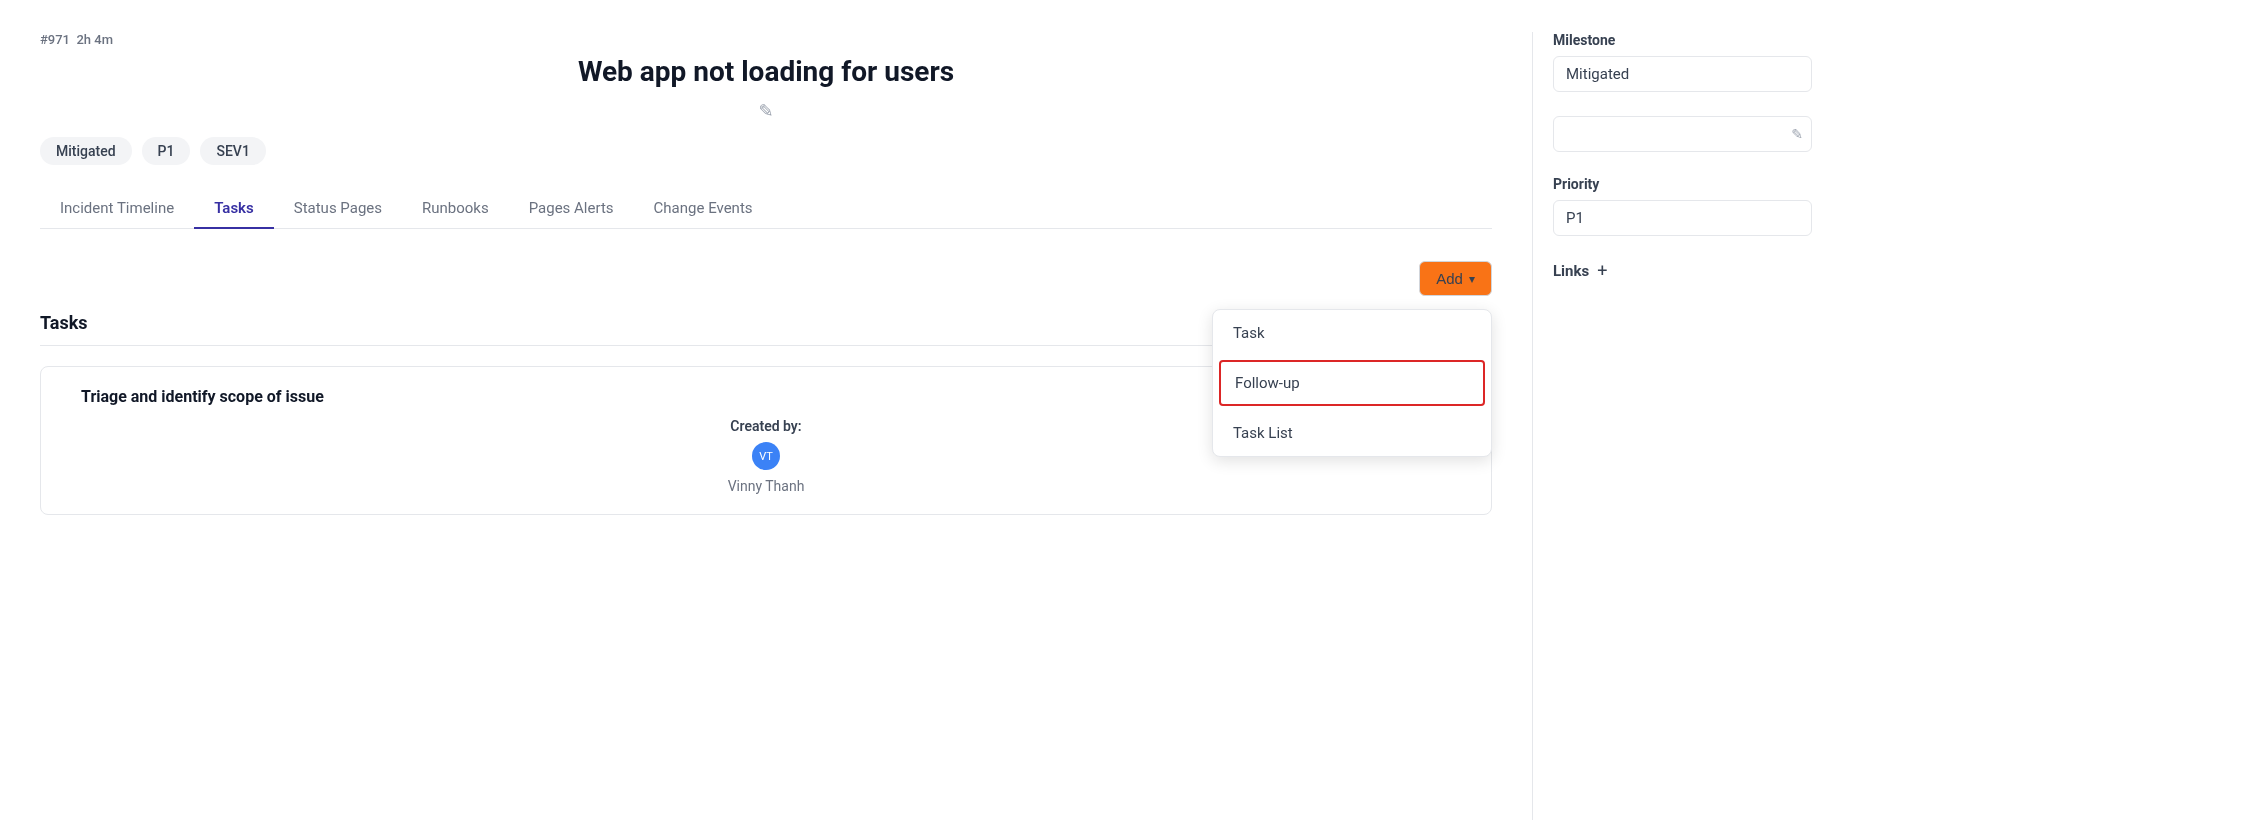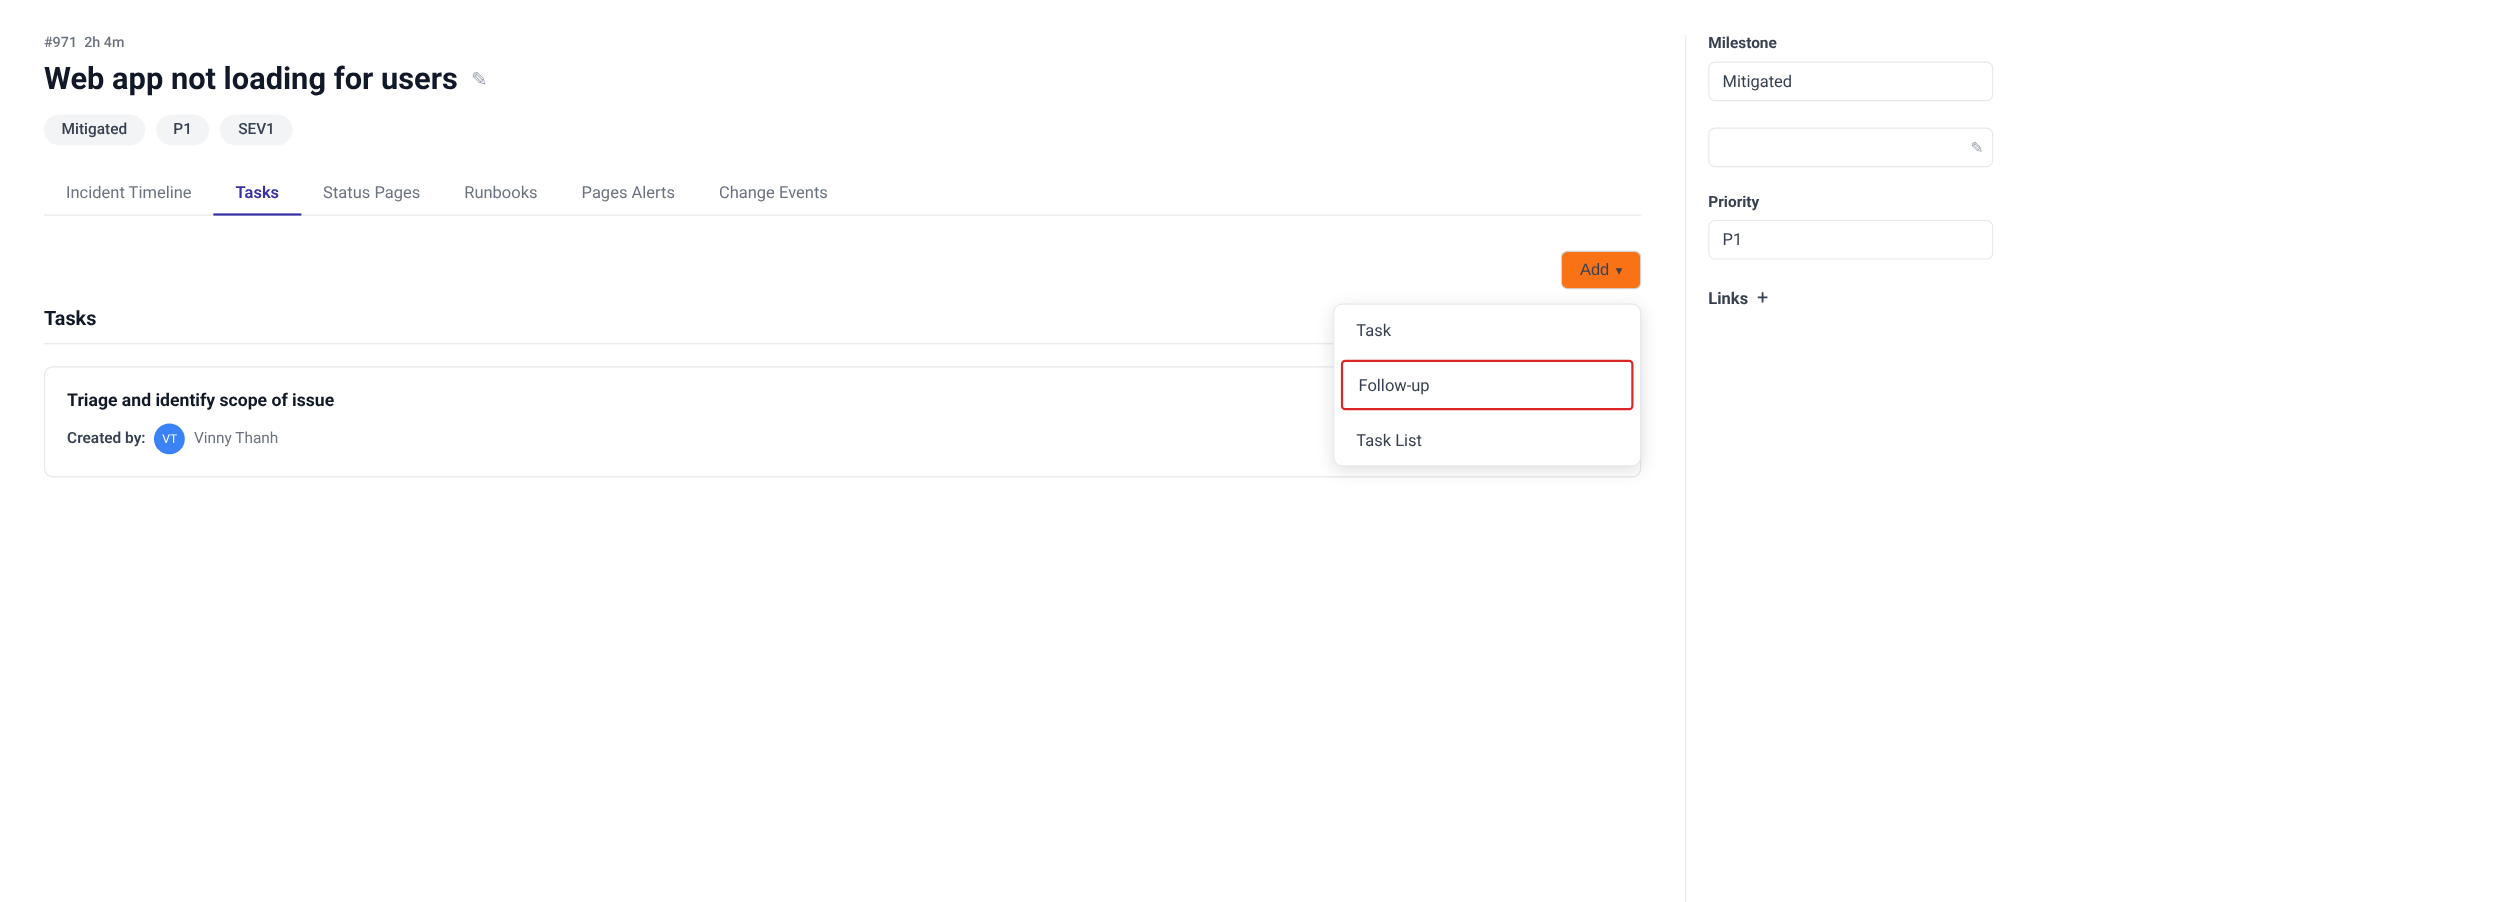--- a/index.html
+++ b/index.html
@@ -32,20 +32,21 @@
       font-size: 13px;
       color: #6b7280;
       font-weight: 500;
       margin-bottom: 8px;
     }
     .incident-title-row {
       display: flex;
       align-items: center;
       gap: 12px;
       margin-bottom: 16px;
+      flex-direction: column;
     }
     .incident-title {
       font-size: 28px;
       font-weight: 700;
       color: #111827;
     }
     .edit-icon {
       color: #9ca3af;
       cursor: pointer;
       font-size: 18px;
@@ -149,36 +150,37 @@
       border-radius: 4px;
       margin: 4px 6px;
       padding: 12px 14px;
       color: #374151;
     }
 
     
     .task-card {
       border: 1px solid #e5e7eb;
       border-radius: 8px;
-      padding: 20px 20px;
+      padding: 20px 40px;
       margin-bottom: 16px;
       background: #fff;
     }
     .task-card-title {
       font-size: 16px;
       font-weight: 700;
       color: #111827;
       margin-bottom: 12px;
     }
     .task-created-by {
       display: flex;
       align-items: center;
       gap: 8px;
       font-size: 14px;
       color: #6b7280;
+      flex-direction: column;
     }
     .created-by-label {
       font-weight: 600;
       color: #374151;
     }
     .avatar {
       width: 28px;
       height: 28px;
       border-radius: 50%;
       background: #3b82f6;

